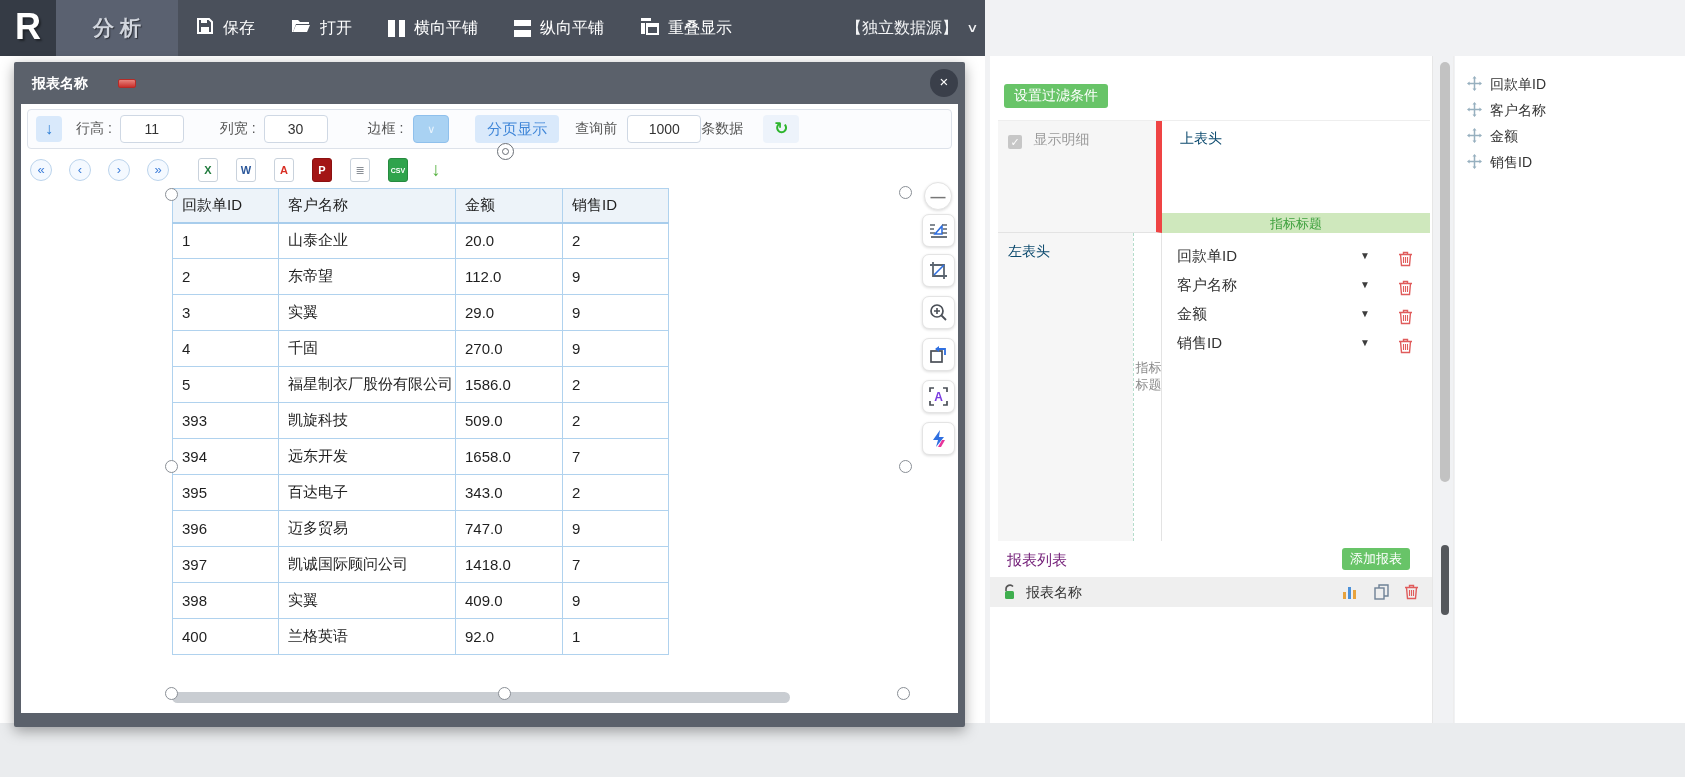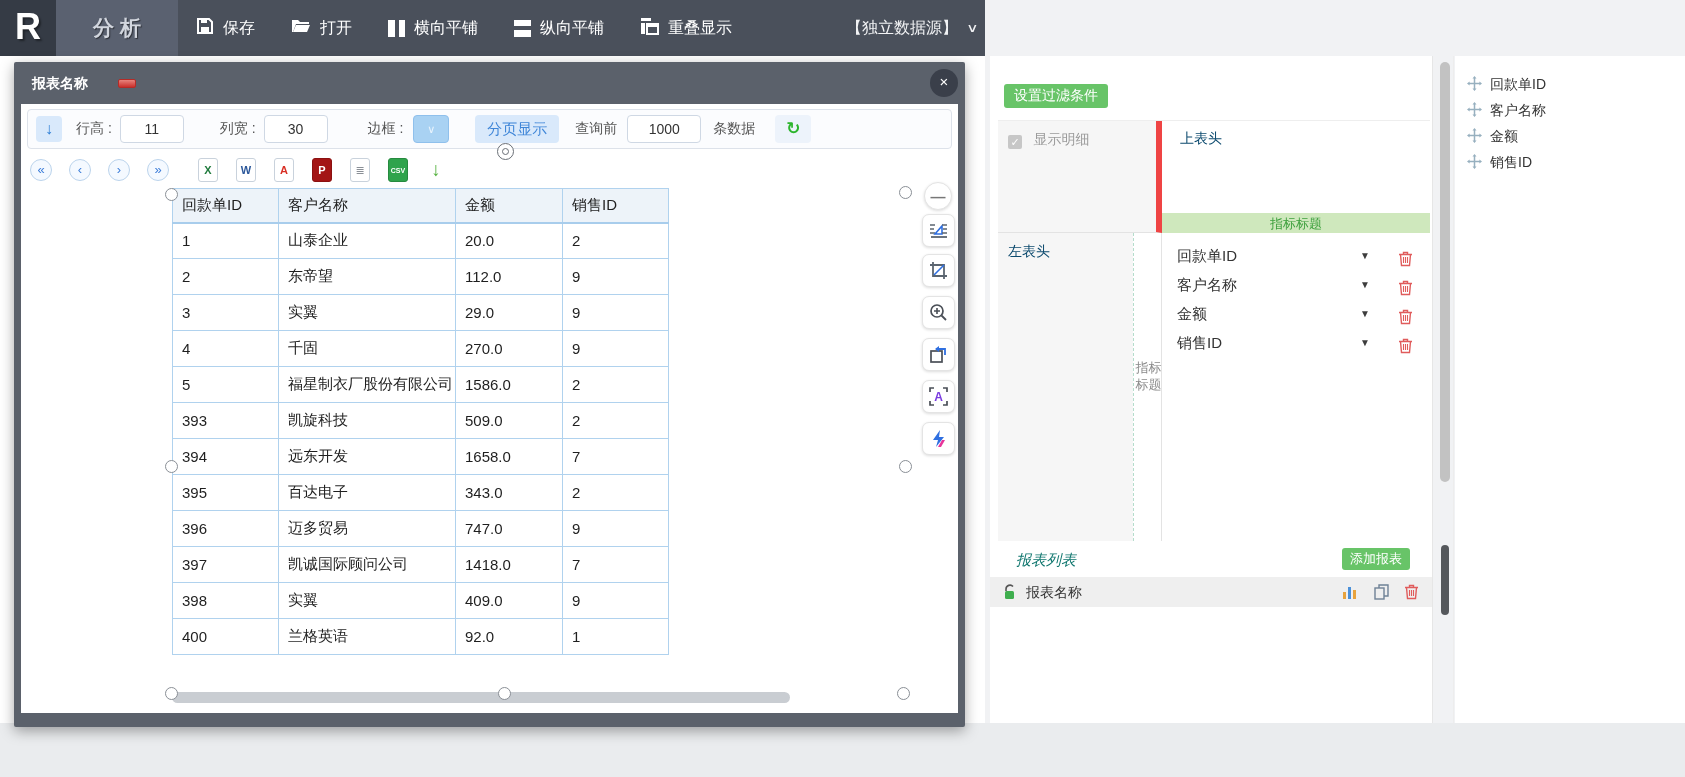--- a/index.html
+++ b/index.html
@@ -116,21 +116,21 @@
     border-left:1px dashed #b5ddcc; border-right:1px solid #e3e3e3; }
   .vlabel { position:absolute; left:0; top:126px; width:29px; color:#8a8a8a; font-size:13px;
     text-align:center; line-height:17px; }
   .cell-fields { position:absolute; left:164px; top:112px; width:268px; height:308px; background:#fff; padding-top:8px; }
   .frow { position:relative; height:29px; line-height:29px; }
   .frow .fl { position:absolute; left:15px; font-size:15px; color:#333; }
   .frow .caret { position:absolute; left:198px; top:0; font-size:10px; color:#3c3c3c; cursor:pointer; }
   .frow .tr-ic { position:absolute; left:236px; top:6px; cursor:pointer; }
 
   .sp-listhead { position:absolute; left:0; top:489px; width:442px; height:32px; background:#fff; }
-  .sp-listhead .t { position:absolute; left:26px; top:6px; font-size:15px; color:#0f766e;font-style:italic; }
+  .sp-listhead .t { position:absolute; left:17px; top:6px; font-size:15px; color:#701a75; }
   .sp-add { position:absolute; right:22px; top:3px; font-size:13px; padding:2px 8px; }
   .sp-row { position:absolute; left:0; top:521px; width:442px; height:30px; background:#efefef; }
   .sp-row .t { position:absolute; left:36px; top:0; line-height:30px; font-size:14px; color:#333; }
   .sp-row .ic { position:absolute; top:7px; cursor:pointer; }
 
   
   .vthumb-gray { position:absolute; left:1440px; top:62px; width:10px; height:420px;
     background:#c2c2c2; border-radius:5px; cursor:pointer; }
   .vthumb-dark { position:absolute; left:1441px; top:545px; width:8px; height:70px;
     background:#55585c; border-radius:4px; cursor:pointer; }
@@ -222,21 +222,21 @@
         <div class="tbtn-down">↓</div>
         <span class="lab" style="margin-left:14px">行高 :</span>
         <input class="tinput" style="width: 64px; margin-left: 8px;" value="11">
         <span class="lab" style="margin-left:36px">列宽 :</span>
         <input class="tinput" style="width: 64px; margin-left: 8px;" value="30">
         <span class="lab" style="margin-left:40px">边框 :</span>
         <div class="tsel" style="margin-left:10px">∨</div>
         <div class="tpaging" style="margin-left:26px">分页显示</div>
         <span class="lab" style="margin-left:16px">查询前</span>
         <input class="tinput" style="width: 74px; margin-left: 10px;" value="1000">
-        <span class="lab" style="margin-left:12px">条数据</span>
+        <span class="lab" style="margin-left:0">条数据</span>
         <div class="trefresh" style="margin-left:20px">↻</div>
       </div>
 
       <div class="navrow">
         <div class="ncirc">«</div>
         <div class="ncirc">‹</div>
         <div class="ncirc">›</div>
         <div class="ncirc">»</div>
         <div class="ficon f-xls" style="margin-left:12px"><span>X</span></div>
         <div class="ficon f-doc"><span>W</span></div>

